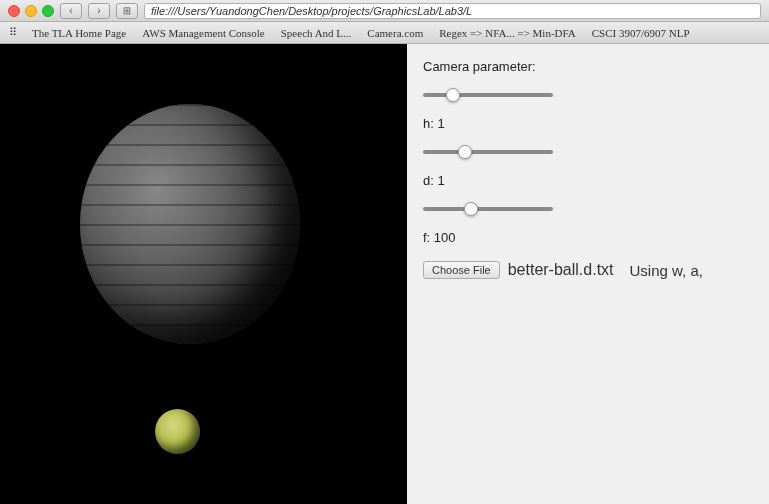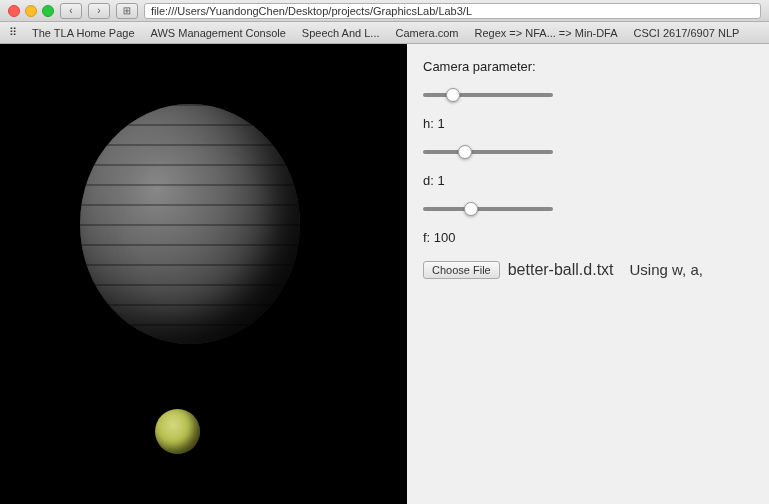--- a/index.html
+++ b/index.html
@@ -27,40 +27,41 @@
       border: 1px solid #a0a0a0; border-radius: 3px; display: flex; align-items: center; justify-content: center;
       cursor: pointer; font-size: 10px; color: #555;
     }
     .window-btn {
       width: 22px; height: 16px; background: linear-gradient(to bottom, #f0f0f0, #d8d8d8);
       border: 1px solid #a0a0a0; border-radius: 3px; display: flex; align-items: center; justify-content: center;
       font-size: 10px; color: #555;
     }
     .url-bar {
       flex: 1; height: 16px; background: white; border: 1px solid #b0b0b0; border-radius: 3px;
-      padding: 0 6px; font-size: 11px; color: #333; display: flex; align-items: center;
+      padding: 0 6px; font-size: 11px; color: #333; display: flex; align-items: center; font-style: italic;
     }
 
     
     .bookmarks-bar {
       height: 22px;
       background: linear-gradient(to bottom, #ebebeb, #d6d6d6);
       border-bottom: 1px solid #b0b0b0;
       display: flex;
       align-items: center;
       padding: 0 6px;
       gap: 0;
       font-size: 11px;
       color: #333;
     }
     .bookmark-grid { width: 14px; display: flex; align-items: center; justify-content: center; margin-right: 4px; }
     .bookmark-item {
       padding: 2px 8px;
       cursor: pointer;
       white-space: nowrap;
+      font-family: Liberation Serif, serif;
     }
 
     
     .main-content {
       display: flex;
       height: calc(504px - 44px);
       background: white;
     }
 
     
@@ -151,20 +152,21 @@
       height: 14px;
       border-radius: 50%;
       background: white;
       border: 1px solid #999;
       box-shadow: 0 1px 3px rgba(0,0,0,0.3);
       cursor: pointer;
     }
 
     .file-row {
       display: flex;
+      align-items: center;
       gap: 8px;
       margin-top: 4px;
       flex-wrap: wrap;
     }
 
     .choose-file-btn {
       padding: 2px 8px;
       background: linear-gradient(to bottom, #f8f8f8, #e0e0e0);
       border: 1px solid #aaa;
       border-radius: 3px;
@@ -201,21 +203,21 @@
   </div>
 </div>
 
 <div class="bookmarks-bar">
   <div class="bookmark-grid">⠿</div>
   <div class="bookmark-item">The TLA Home Page</div>
   <div class="bookmark-item">AWS Management Console</div>
   <div class="bookmark-item">Speech And L...</div>
   <div class="bookmark-item">Camera.com</div>
   <div class="bookmark-item">Regex =&gt; NFA... =&gt; Min-DFA</div>
-  <div class="bookmark-item">CSCI 2617/6907 NLP</div>
+  <div class="bookmark-item">CSCI 3907/6907 NLP</div>
 </div>
 
 <div class="main-content">
 
   <div class="canvas-area">
     <div class="sphere-container">
       <div class="sphere"></div>
     </div>
     <div class="small-sphere"></div>
   </div>

